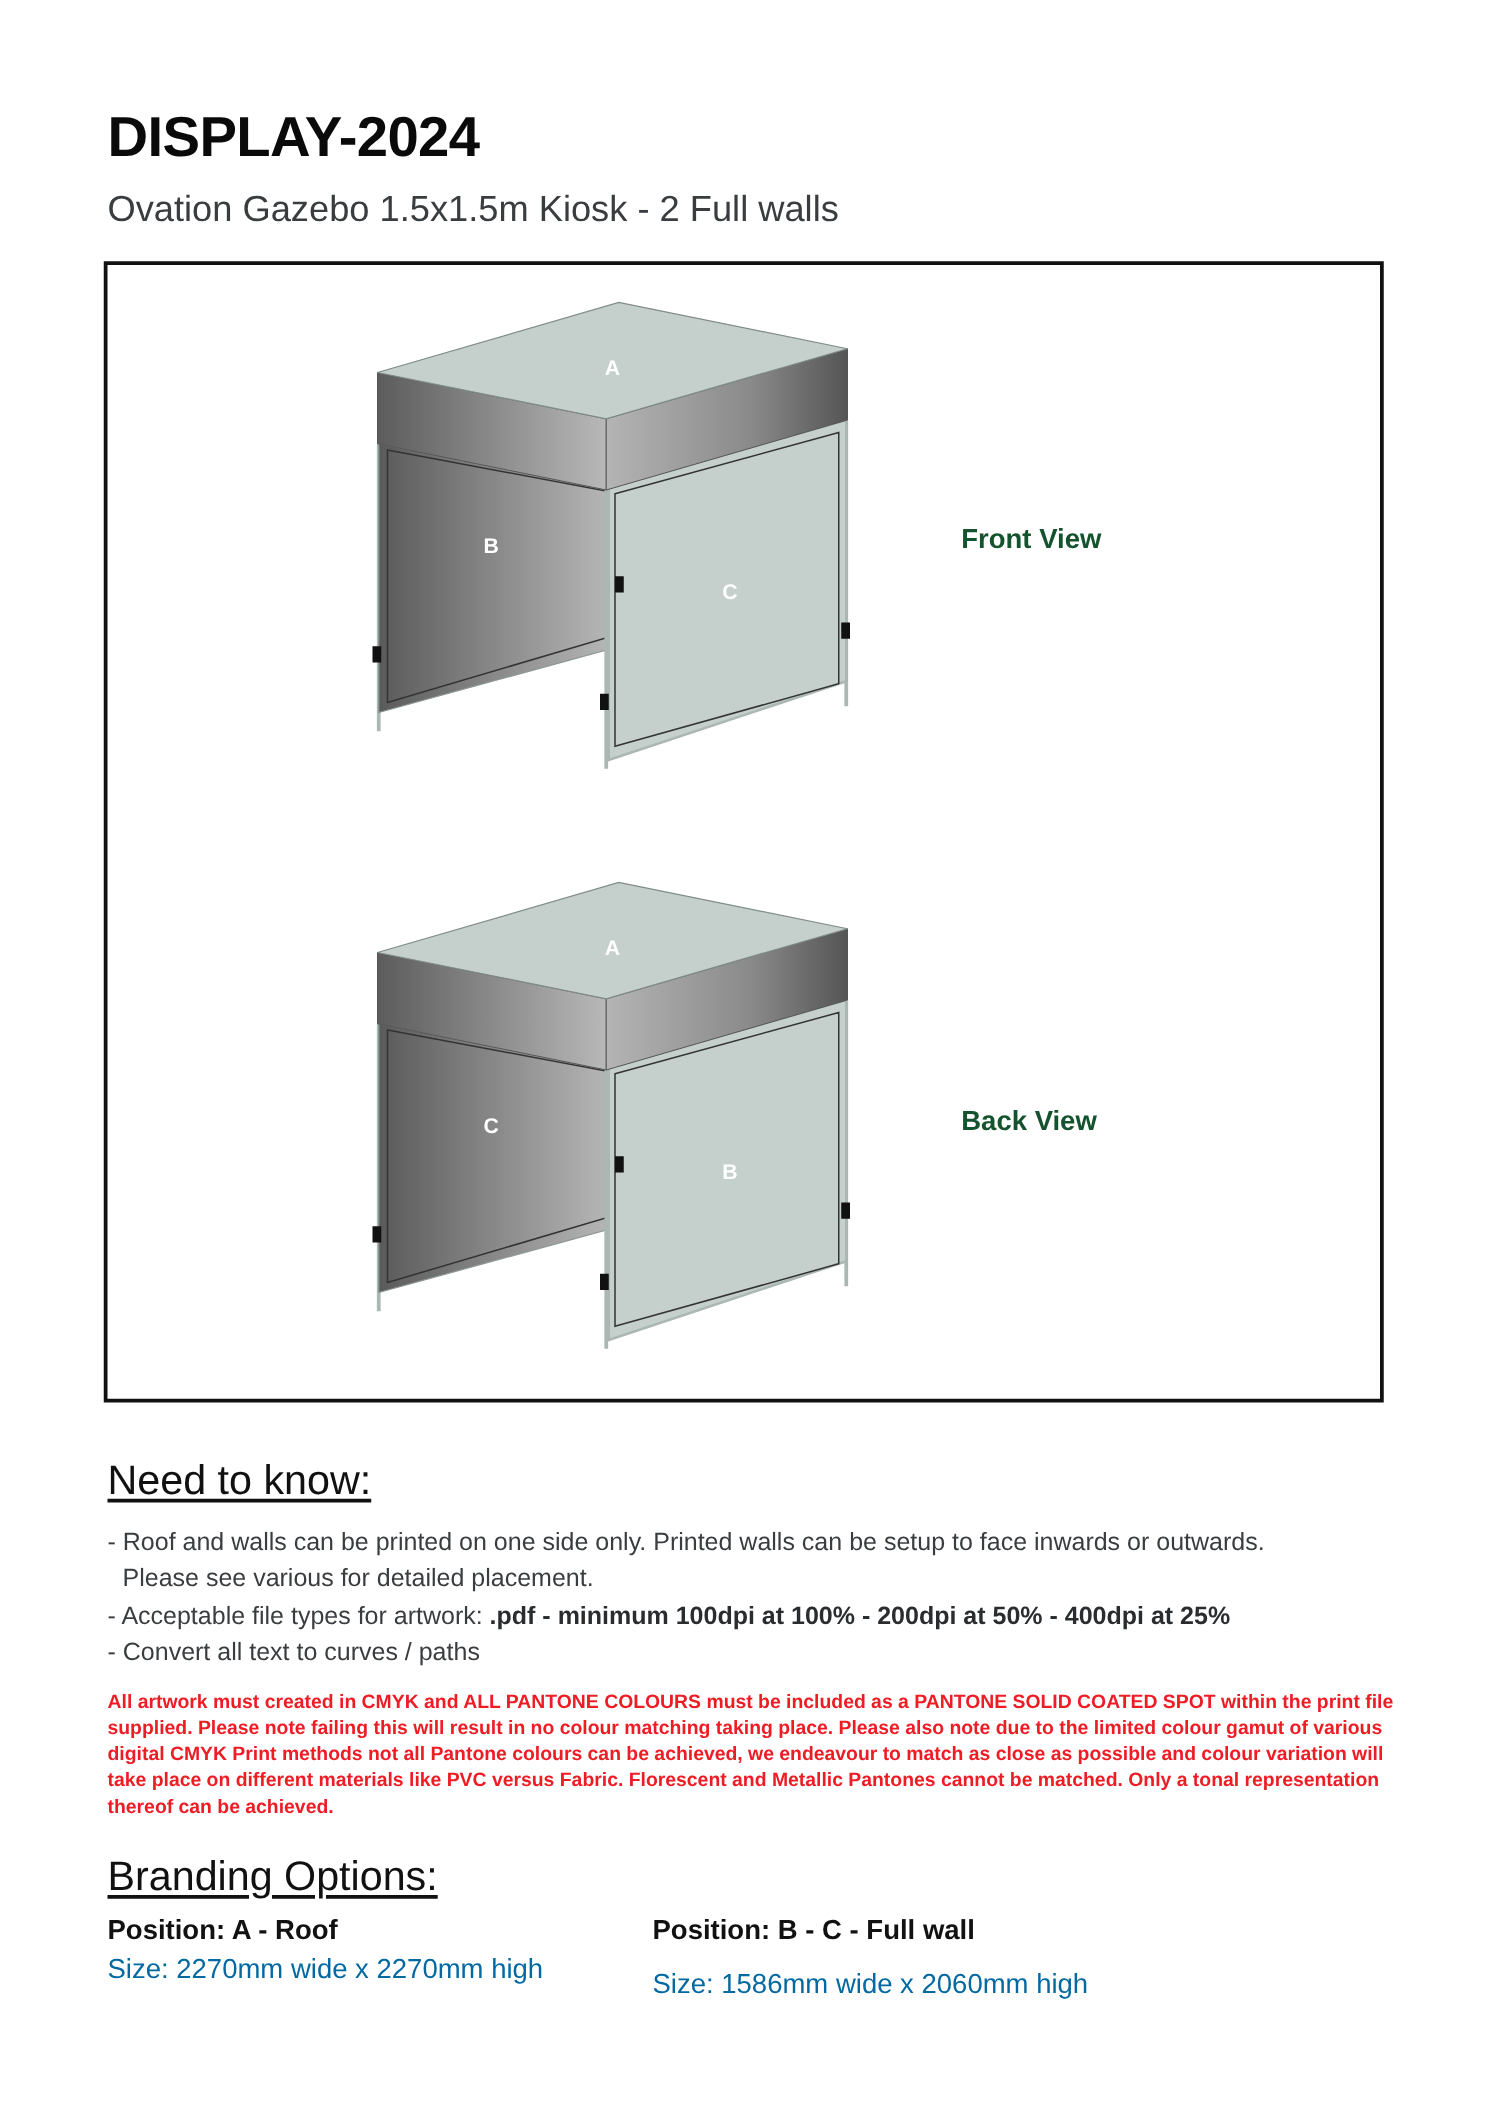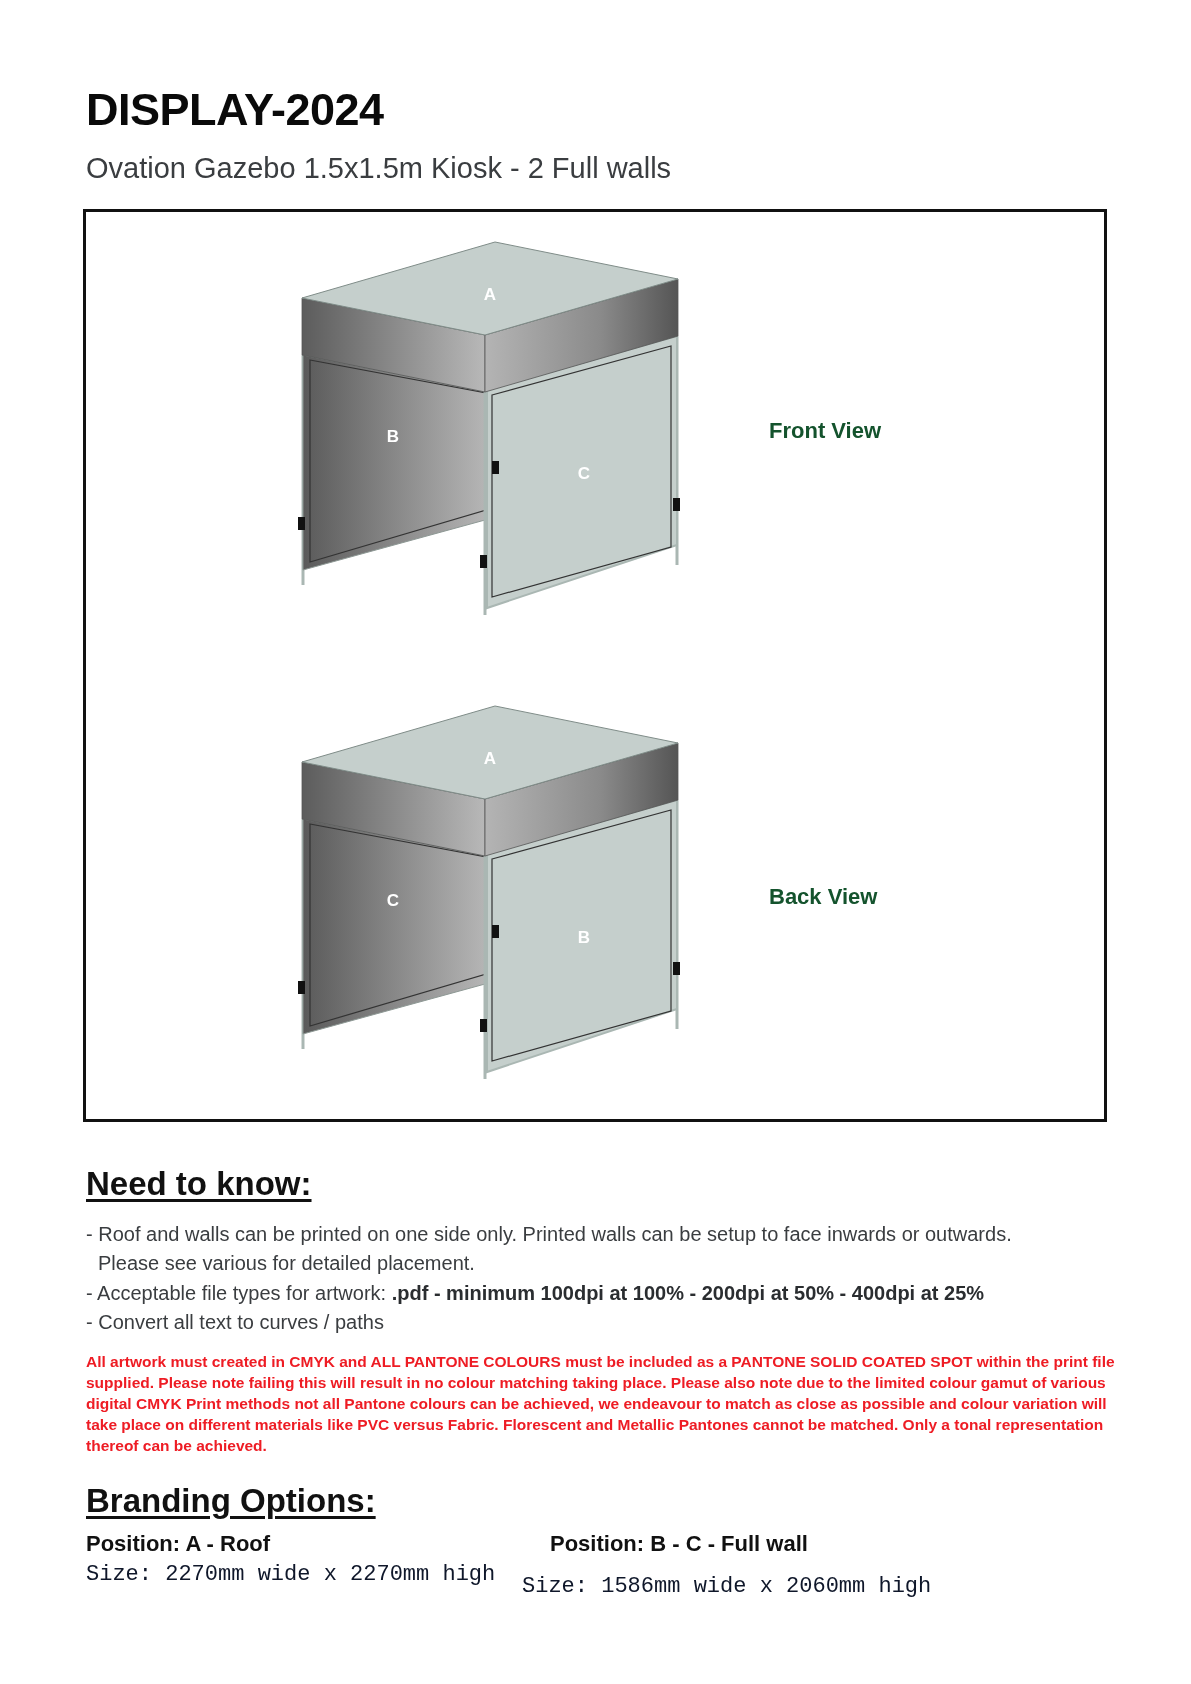--- a/index.html
+++ b/index.html
@@ -5,26 +5,26 @@
     html, body { margin: 0; padding: 0; background: #ffffff; }
     body { width: 1191px; height: 1684px; position: relative; overflow: hidden;
            font-family: "Liberation Sans", sans-serif; color: #000; }
     .abs { position: absolute; }
     #title { left: 86px; top: 84px; font-size: 45px; font-weight: bold; letter-spacing: -0.5px; color: #0a0a0a; white-space: nowrap; }
     #subtitle { left: 86px; top: 152px; font-size: 29px; color: #3a3d40; white-space: nowrap; }
     #frame { left: 83px; top: 209px; width: 1018px; height: 907px; border: 3px solid #111; }
     .diagram { position: absolute; }
     .view-label { font-size: 22px; font-weight: bold; color: #14532d; white-space: nowrap; }
     .panel-label { font-size: 17px; font-weight: bold; fill: #ffffff; font-family: "Liberation Sans", sans-serif; }
-    .h2 { font-size: 33px; font-weight: bold; text-decoration: underline; text-decoration-thickness: 3px; text-underline-offset: 4px; color: #111; white-space: nowrap; }
+    .h2 { font-size: 33px; font-weight: normal; text-decoration: underline; text-decoration-thickness: 3px; text-underline-offset: 4px; color: #111; white-space: nowrap; }
     .bullet { font-size: 20px; color: #3a3d40; white-space: nowrap; line-height: 29px; }
     .bullet b { color: #2a2d30; }
     #warning { left: 86px; top: 1351px; width: 1030px; font-size: 15.5px; font-weight: bold; color: #ee1c24; line-height: 21px; }
     .pos-title { font-size: 22px; font-weight: bold; color: #111; white-space: nowrap; }
-    .pos-size { font-size: 22px; color: #0f172a; white-space: nowrap; font-family: Liberation Mono, monospace; }
+    .pos-size { font-size: 22px; color: #0369a1; white-space: nowrap; }
   </style>
 </head>
 <body>
 
 <div class="abs" id="title">DISPLAY-2024</div>
 <div class="abs" id="subtitle">Ovation Gazebo 1.5x1.5m Kiosk - 2 Full walls</div>
 
 <div class="abs" id="frame"></div>
 
 <svg width="0" height="0" style="position:absolute">
@@ -108,14 +108,14 @@
 <div class="abs bullet" style="left:86px; top:1279px;"><span>- Acceptable file types for artwork: </span><b>.pdf - minimum 100dpi at 100% - 200dpi at 50% - 400dpi at 25%</b></div>
 <div class="abs bullet" style="left:86px; top:1308px;">- Convert all text to curves / paths</div>
 
 <div class="abs" id="warning">All artwork must created in CMYK and ALL PANTONE COLOURS must be included as a PANTONE SOLID COATED SPOT within the print file supplied. Please note failing this will result in no colour matching taking place. Please also note due to the limited colour gamut of various digital CMYK Print methods not all Pantone colours can be achieved, we endeavour to match as close as possible and colour variation will take place on different materials like PVC versus Fabric. Florescent and Metallic Pantones cannot be matched. Only a tonal representation thereof can be achieved.</div>
 
 <div class="abs h2" style="left:86px; top:1482px;">Branding Options:</div>
 
 <div class="abs pos-title" style="left:86px; top:1531px;">Position: A - Roof</div>
 <div class="abs pos-size" style="left:86px; top:1562px;">Size: 2270mm wide x 2270mm high</div>
 
-<div class="abs pos-title" style="left:522px; top:1531px;margin-left:28px;">Position: B - C - Full wall</div>
+<div class="abs pos-title" style="left:522px; top:1531px;">Position: B - C - Full wall</div>
 <div class="abs pos-size" style="left:522px; top:1562px;margin-top:12px;">Size: 1586mm wide x 2060mm high</div>
 
 </body></html>

